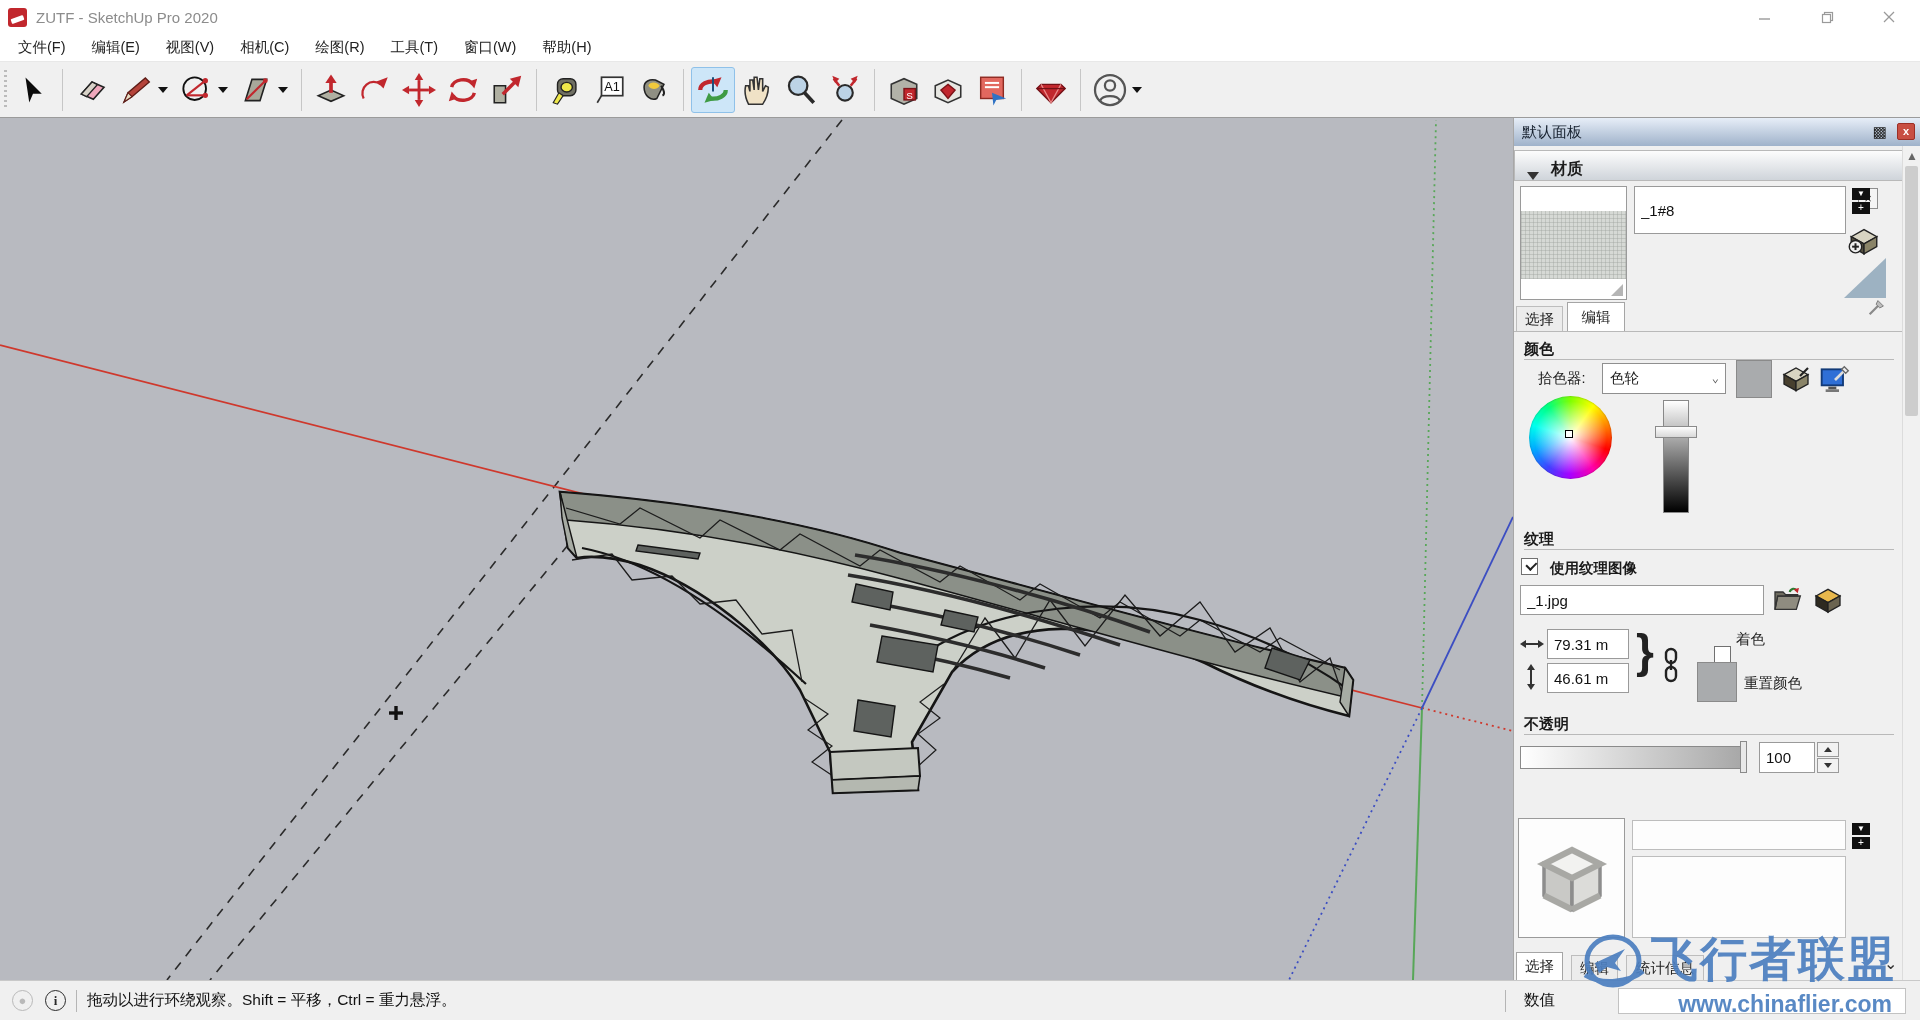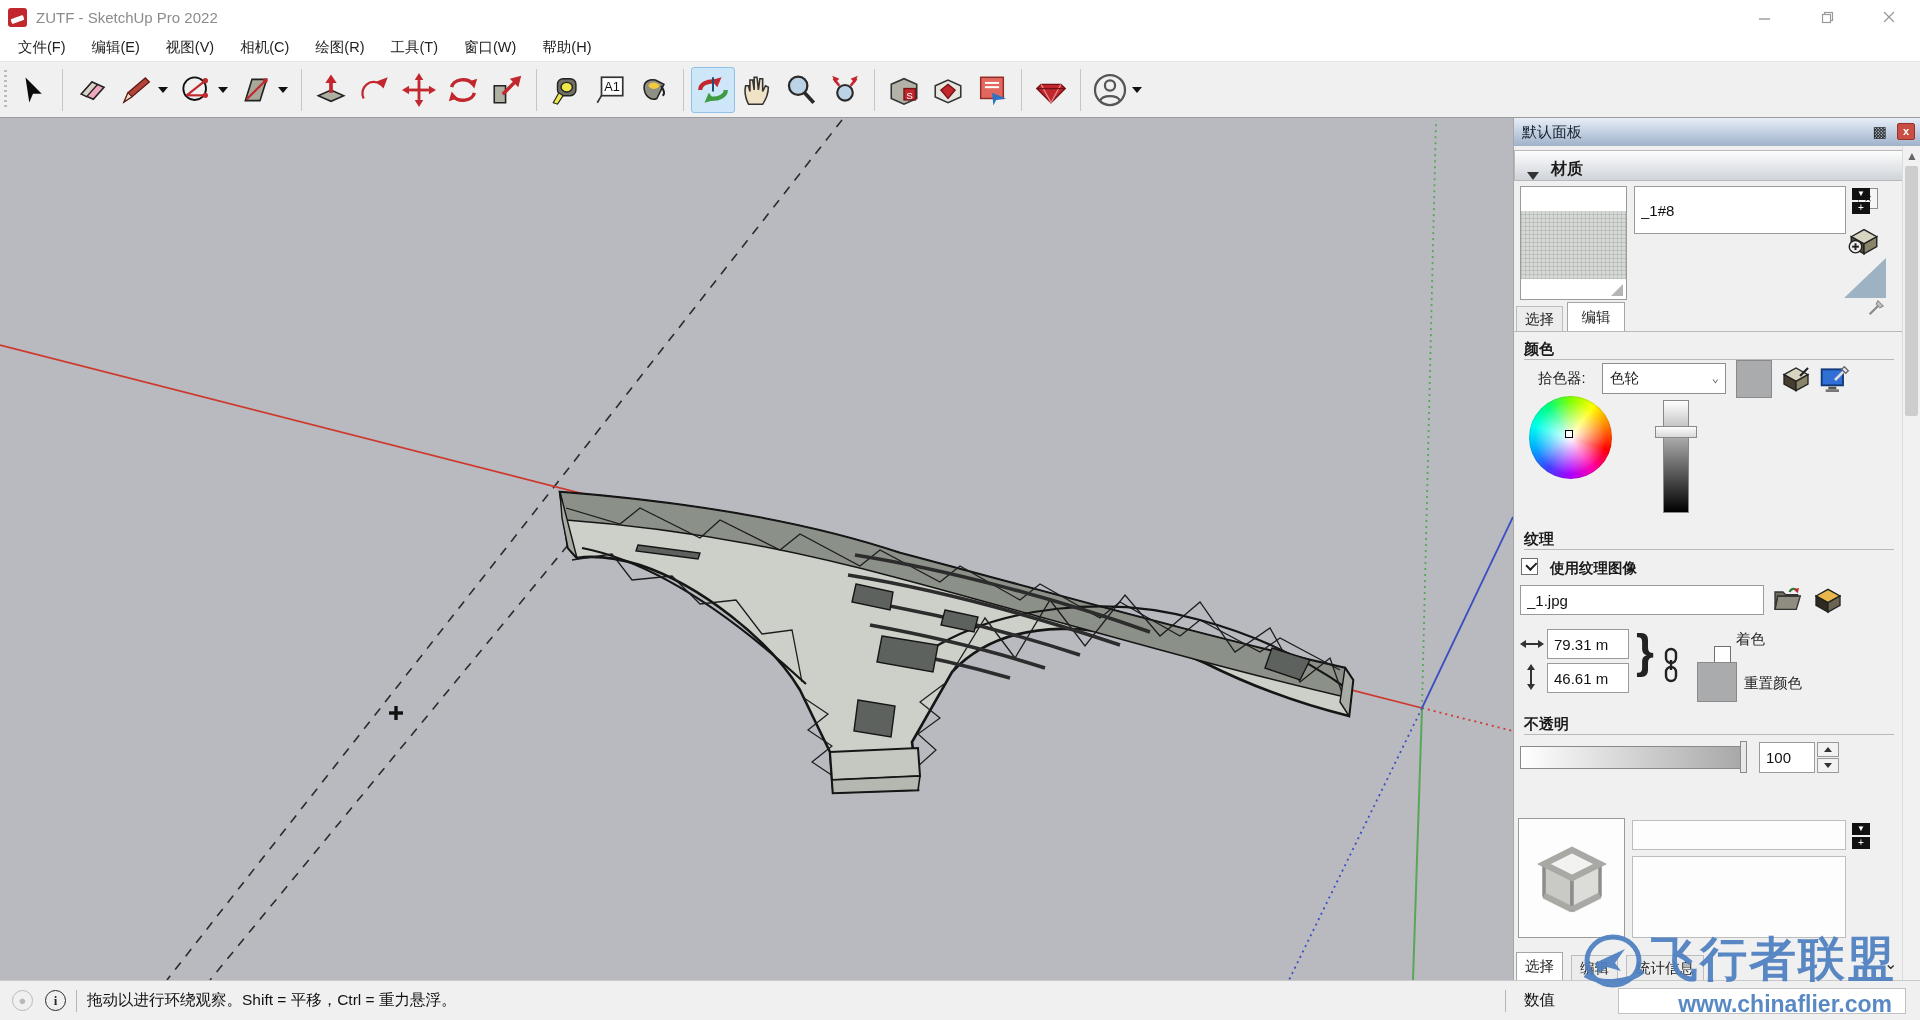--- a/index.html
+++ b/index.html
@@ -105,21 +105,21 @@
     pointer-events:none; z-index:50; color:#4c7fc0; }
   .wm-row { display:flex; align-items:center; justify-content:flex-end; }
   .wm-big { font-size:47px; font-weight:bold; letter-spacing:2px; opacity:.92; }
   .wm-small { font-size:23px; font-weight:bold; opacity:.92; margin-right:4px; }
 </style>
 </head>
 <body>
 
 <div class="titlebar">
   <div class="su-logo"></div>
-  <div class="title-text">ZUTF - SketchUp Pro 2022</div>
+  <div class="title-text">ZUTF - SketchUp Pro 2020</div>
   <div class="winbtns">
     <div class="winbtn">
       <svg width="12" height="12">
           <line x1="0" y1="8" x2="11" y2="8" stroke-width="1.4"></line>
         </svg>
     </div>
     <div class="winbtn">
       <svg width="13" height="13" fill="none">
         <rect x="3.5" y="1.5" width="8" height="8" stroke-width="1.2"></rect>
           <rect x="1.5" y="3.5" width="8" height="8" fill="#fff" stroke-width="1.2"></rect>

